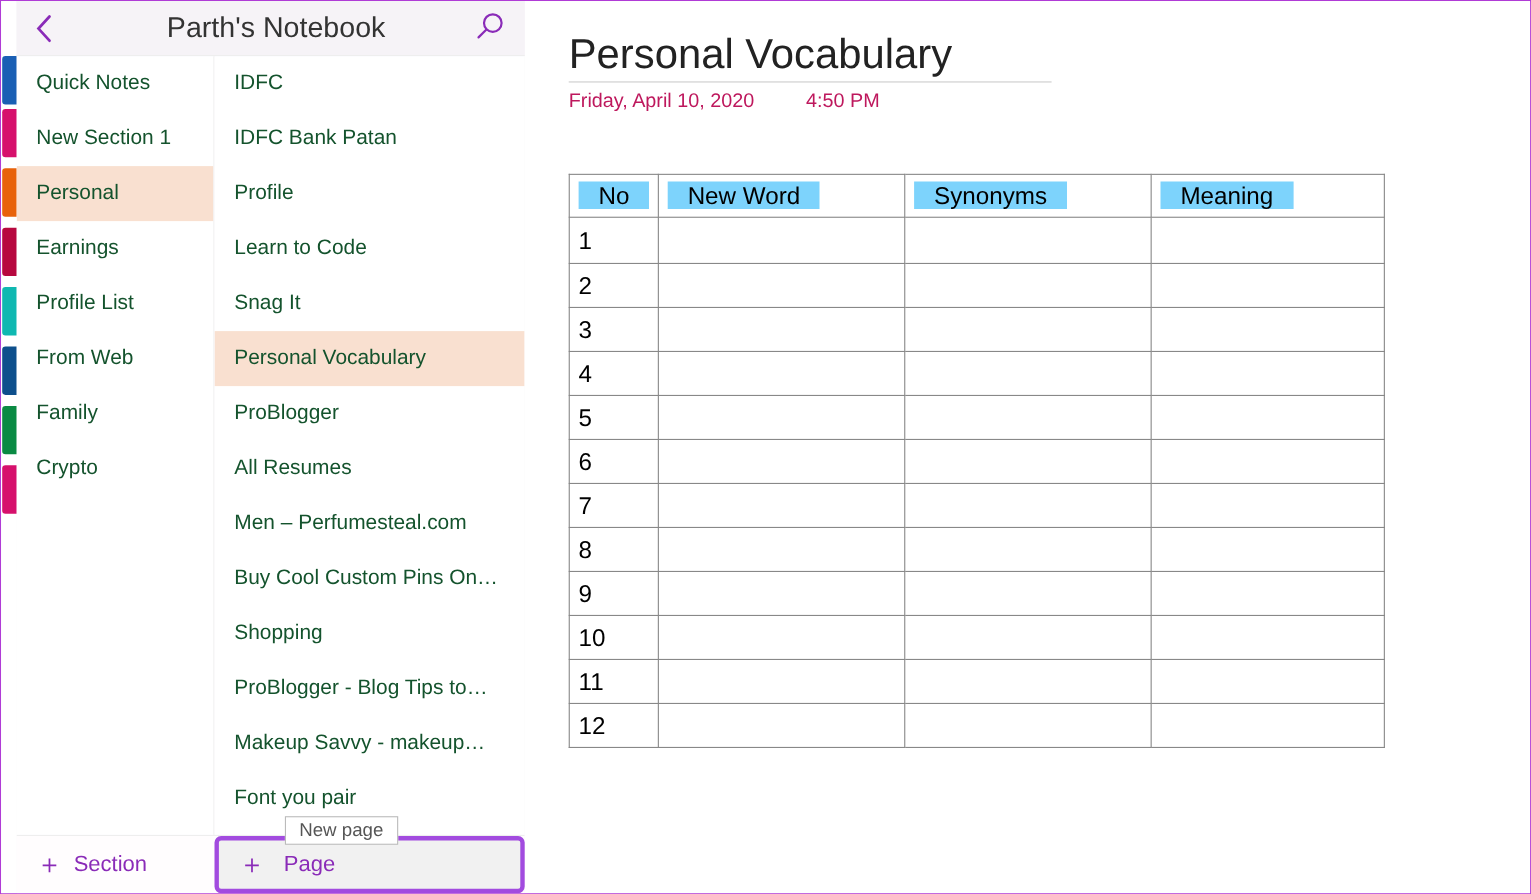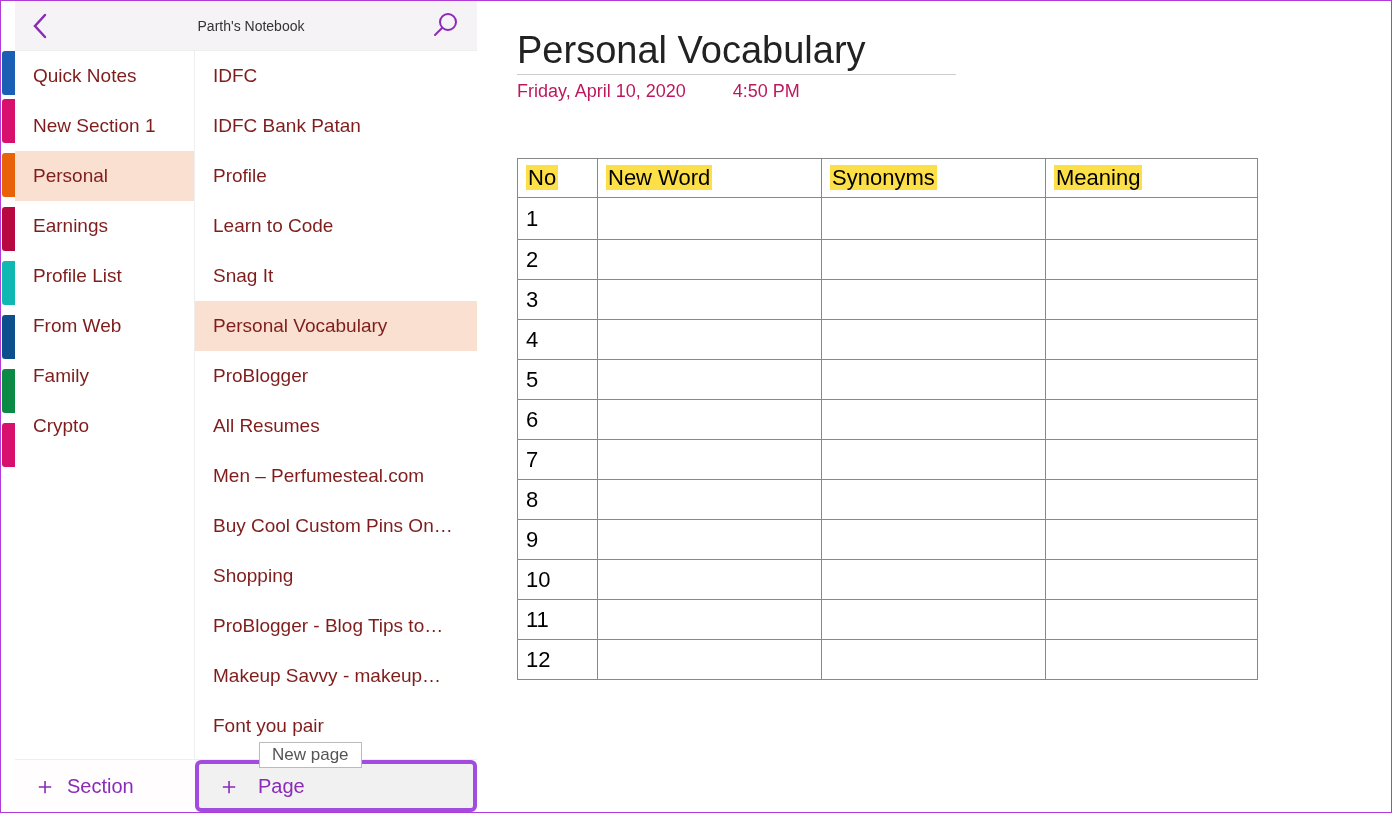--- a/index.html
+++ b/index.html
@@ -37,21 +37,21 @@
   display: flex;
   justify-content: center;
   align-items: center;
   color: #8a2bb8;
   font-size: 28px;
   cursor: pointer;
 }
 .nb-title {
   flex: 1;
   text-align: center;
-  font-size: 14px;
+  font-size: 26px;
   color: #333;
   font-weight: 400;
   padding-right: 40px;
 }
 .search-btn {
   position: absolute;
   right: 18px;
   color: #8a2bb8;
   cursor: pointer;
 }
@@ -66,21 +66,21 @@
   overflow-y: auto;
 }
 .pages {
   width: 282px;
   background: #fff;
   overflow-y: hidden;
 }
 .sitem, .pitem {
   padding: 14px 18px;
   font-size: 19px;
-  color: #7f1d1d;
+  color: #14532d;
   cursor: pointer;
   white-space: nowrap;
   overflow: hidden;
   text-overflow: ellipsis;
 }
 .sitem.selected, .pitem.selected {
   background: #f9e0d0;
 }
 .footer {
   height: 53px;
@@ -158,23 +158,23 @@
   border-collapse: collapse;
 }
 table.vocab th, table.vocab td {
   border: 1px solid #888;
   text-align: left;
   font-size: 22px;
   font-weight: 400;
   padding: 6px 8px;
 }
 table.vocab th .hl {
-  background: #fde047;
+  background: #7dd3fc;
   color: #000;
-  padding: 0 2px;
+  padding: 0 18px;
 }
 table.vocab td:first-child { width: 80px; }
 table.vocab td:nth-child(2) { width: 224px; }
 table.vocab td:nth-child(3) { width: 224px; }
 table.vocab td:nth-child(4) { width: 212px; }
 table.vocab td { height: 40px; }
 table.vocab tr:first-child td { height: 42px; }
 </style>
 </head>
 <body>

